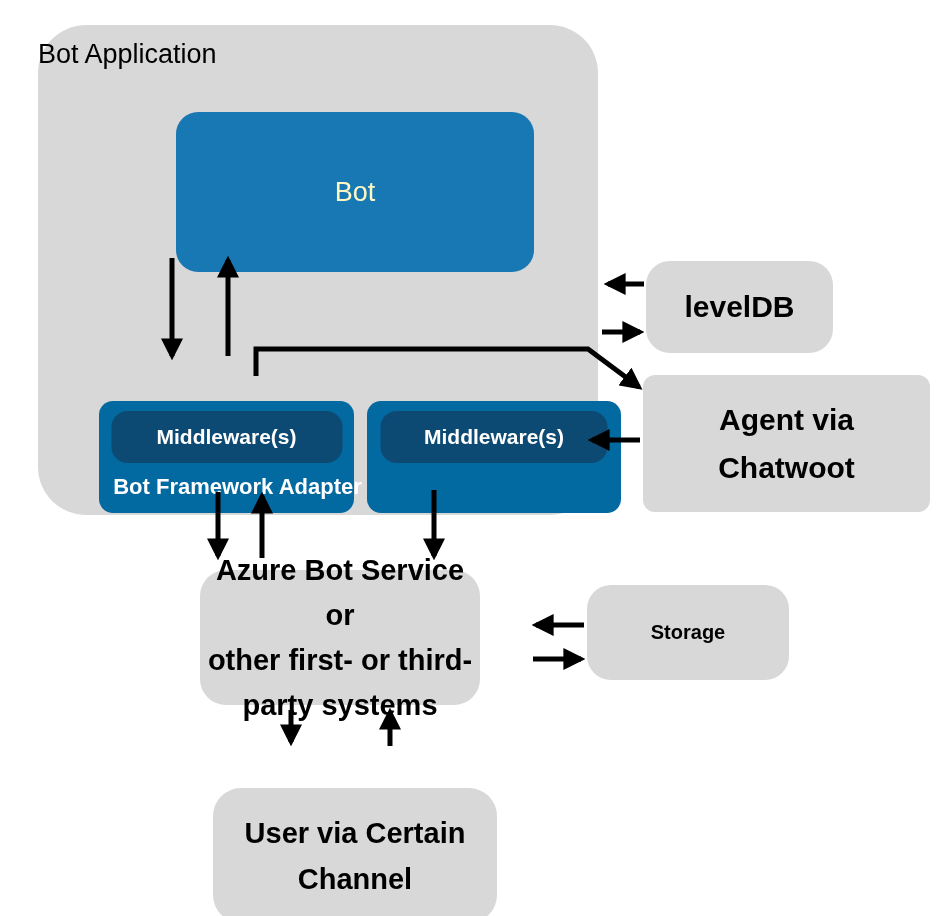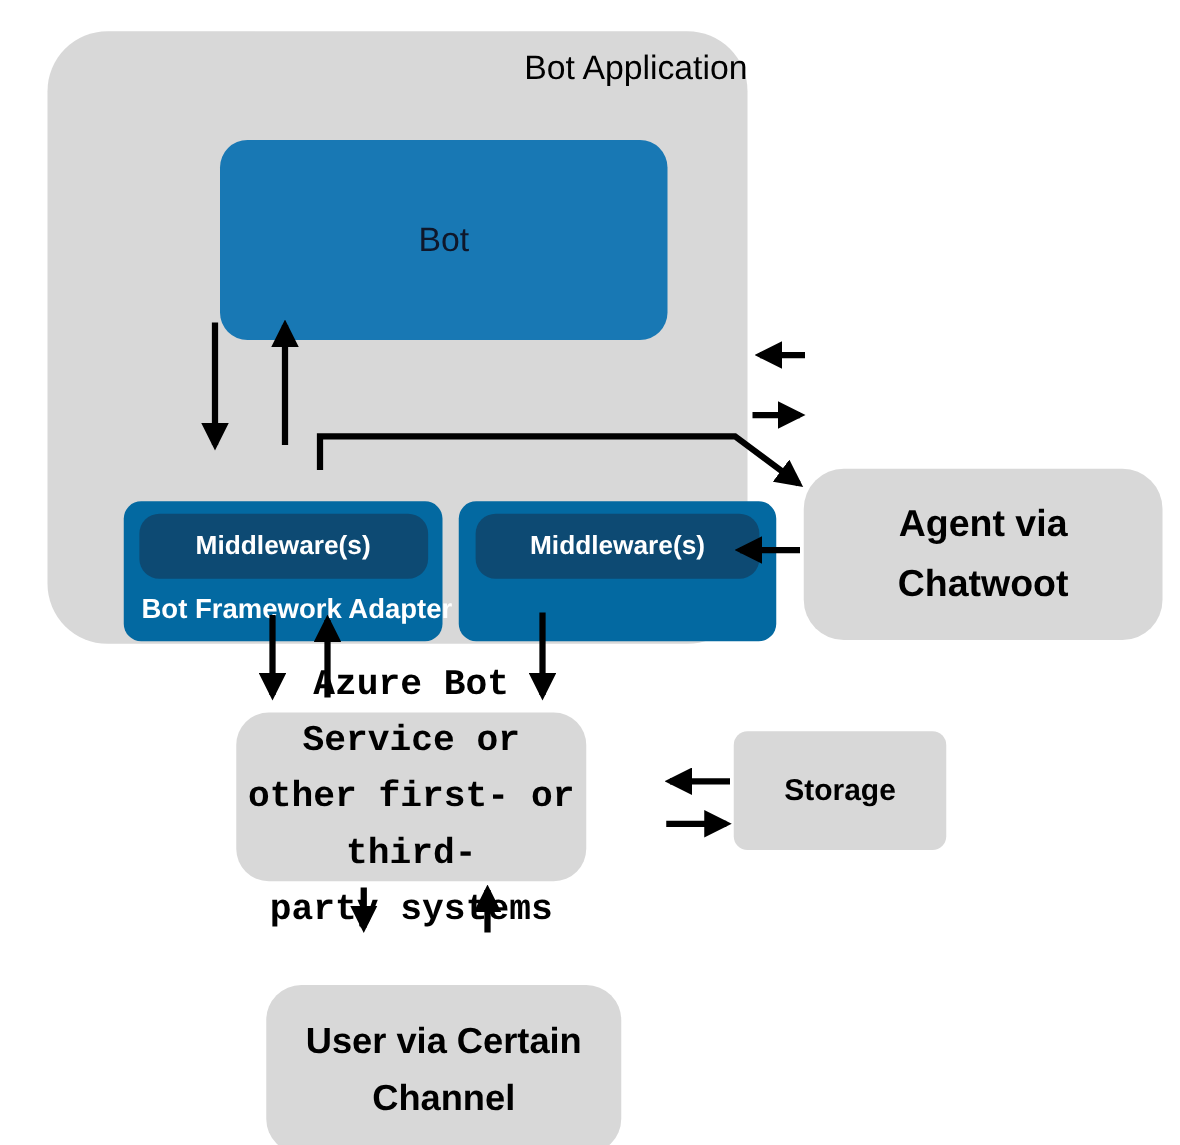--- a/index.html
+++ b/index.html
@@ -27,33 +27,33 @@
   .bot-application {
     left: 38px; top: 25px;
     width: 560px; height: 490px;
     background: #d8d8d8;
     border-radius: 48px;
   }
   .bot-application-title {
     position: absolute;
     left: 0; top: 14px;
     width: 100%;
-    text-align: right;
+    text-align: left;
     font-size: 27px;
     font-weight: 400;
     color: #000000;
   }
   
   .bot-box {
     left: 138px; top: 87px;
     width: 358px; height: 160px;
     background: #1878b4;
     border-radius: 22px;
     display: flex; align-items: center; justify-content: center;
-    color: #0f172a;
+    color: #fef9c3;
     font-size: 27px;
     font-weight: 400;
   }
   
   .adapter {
     background: #0369a1;
     border-radius: 14px;
     height: 112px;
     top: 376px;
   }
@@ -76,23 +76,23 @@
     position: absolute;
     left: 11px; bottom: 13px;
     width: 100%;
     text-align: center;
     color: #ffffff;
     font-size: 22px;
     font-weight: 600;
   }
   
   .leveldb  { left: 646px; top: 261px; width: 187px; height: 92px;  border-radius: 24px; font-size: 30px; }
-  .agent    { left: 643px; top: 375px; width: 287px; height: 137px; border-radius: 32px; font-size: 30px; line-height: 48px; }
-  .azure    { left: 189px; top: 570px; width: 280px; height: 135px; border-radius: 26px; font-size: 29px; line-height: 45px; font-family: Liberation Mono, monospace; }
-  .storage  { left: 587px; top: 585px; width: 170px; height: 95px;  border-radius: 11px; font-size: 24px; }
+  .agent    { left: 643px; top: 375px; width: 287px; height: 137px; border-radius: 12px; font-size: 30px; line-height: 48px; }
+  .azure    { left: 200px; top: 570px; width: 280px; height: 135px; border-radius: 26px; font-size: 29px; line-height: 45px; }
+  .storage  { left: 587px; top: 585px; width: 202px; height: 95px;  border-radius: 24px; font-size: 20px; }
   .user     { left: 213px; top: 748px; width: 284px; height: 135px; border-radius: 28px; font-size: 29px; line-height: 46px; margin-top: 40px; }
   
   .arrow-layer {
     position: absolute;
     left: 0; top: 0;
     width: 944px; height: 916px;
     pointer-events: none;
     z-index: 5;
   }
   .arrow-layer line, .arrow-layer polyline {
@@ -120,20 +120,23 @@
       <div class="adapter-label">Bot Framework Adapter</div>
     </div>
 
     <div class="node adapter adapter-chatwoot">
       <div class="middleware">
         <span>Middleware(s)</span>
       </div>
     </div>
   </div>
 
+  <div class="node gray-node leveldb">
+    <span>levelDB</span>
+  </div>
 
   <div class="node gray-node agent">
     <span>Agent via
 Chatwoot</span>
   </div>
 
   <div class="node gray-node azure">
     <span>Azure Bot Service or
 other first- or third-
 party systems</span>

